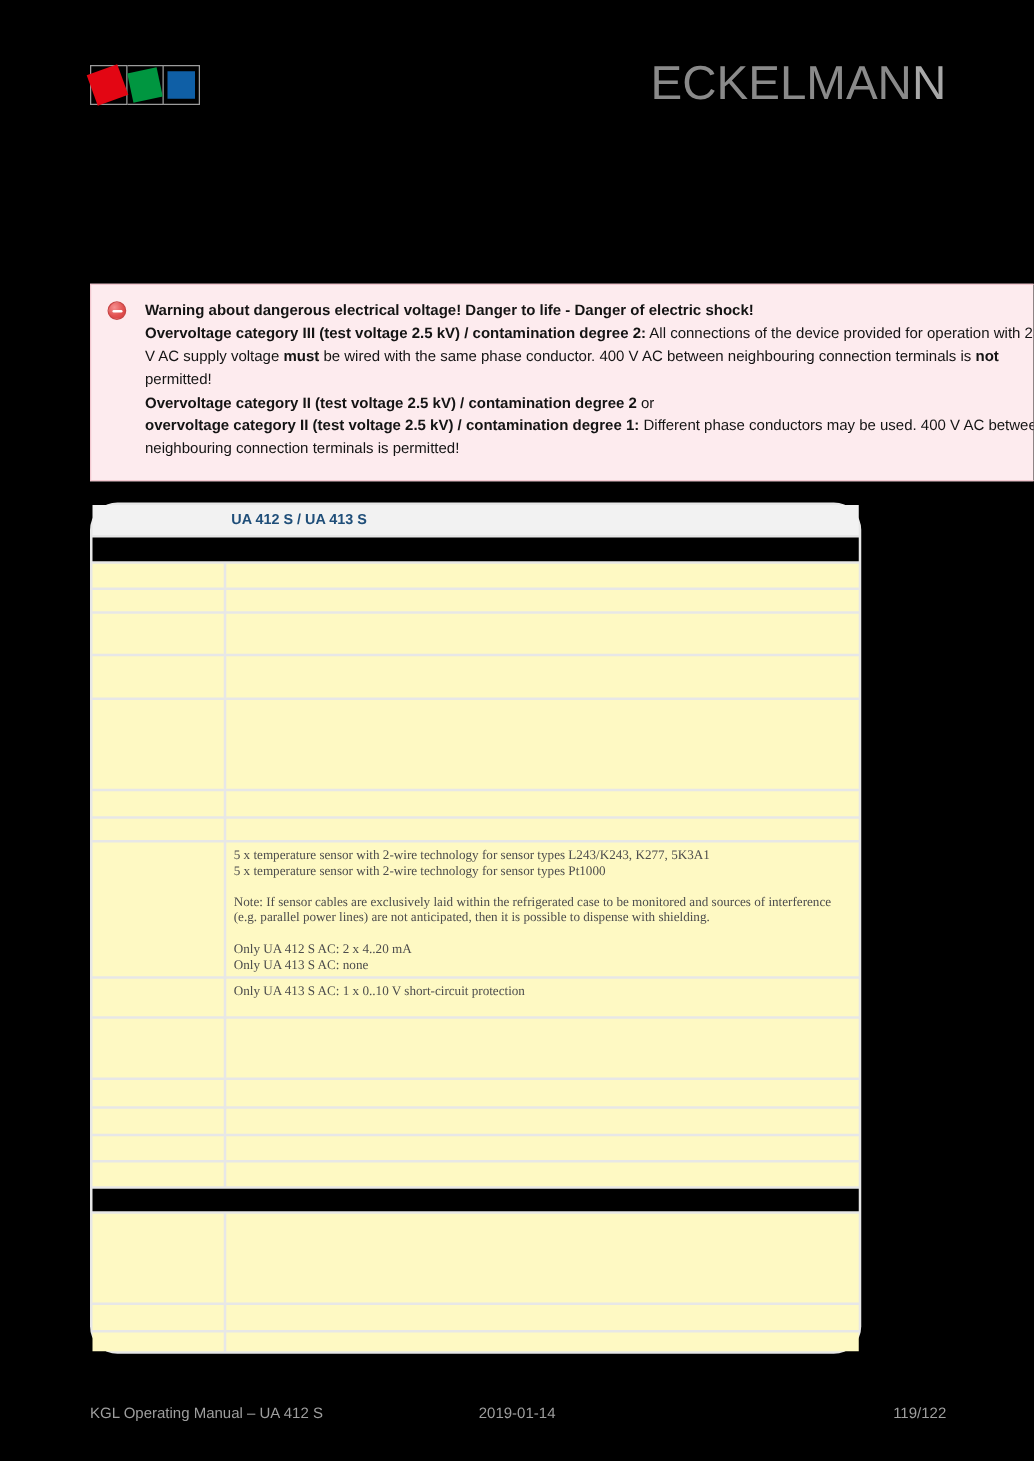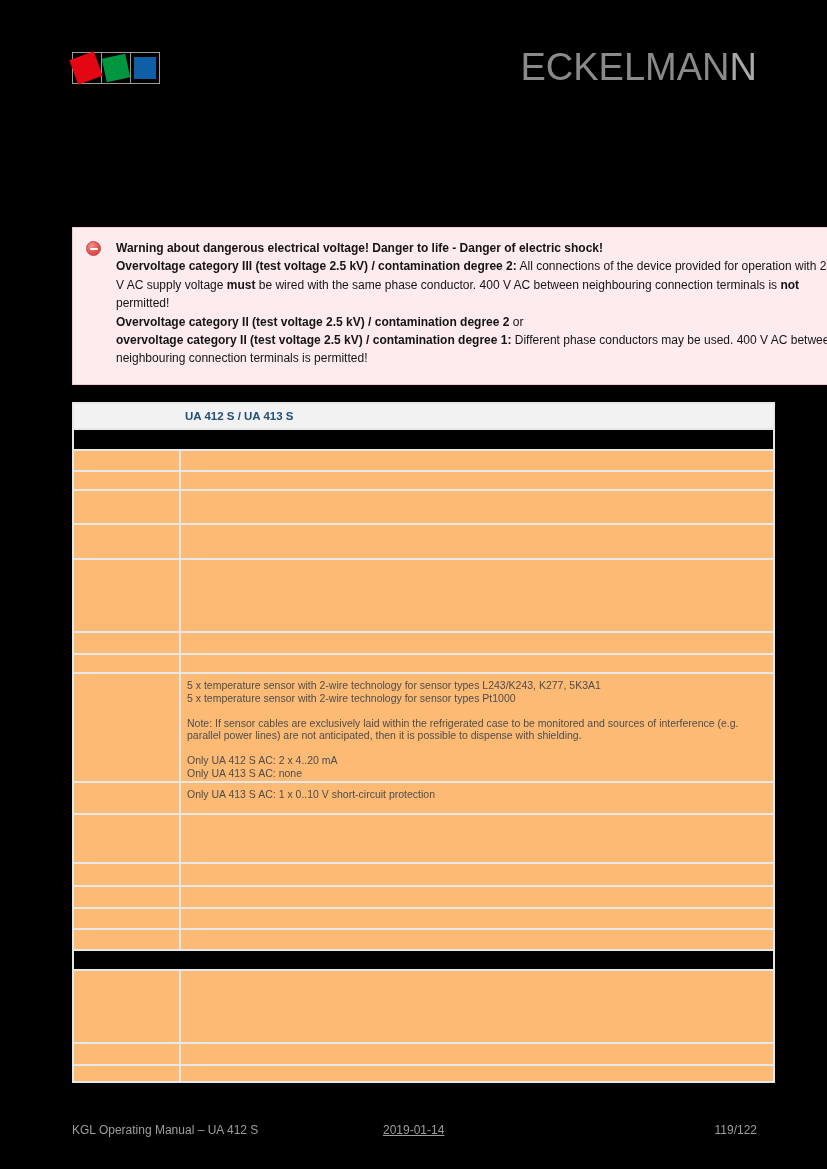--- a/index.html
+++ b/index.html
@@ -34,43 +34,43 @@
     position:absolute; left:2.5px; top:5.5px; width:8px; height:2.4px;
     background:#ffffff; border-radius:1.2px;
   }
   .warning-text {
     position:absolute; left:43px; top:11px; right:12px;
     color:#141414; font-size:12px; line-height:18.4px;
   }
   .warning-text b { font-weight:bold; }
   
   .spec-table {
-    position:absolute; left:72px; top:390px; width:703px;
+    position:absolute; left:72px; top:390px; width:617px;
     background:#e7e7e7; padding:2px; box-sizing:border-box;
-    display:flex; flex-direction:column; gap:2px;
+    display:flex; flex-direction:column; gap:2px;border-radius:22px;
   }
   .thead {
     background:#f2f2f2; height:24px; display:flex; align-items:center;
     padding-left:111px; font-size:11.5px; font-weight:bold; color:#1f4e79;
   }
   .trow { display:flex; gap:2px; flex:none; }
-  .trow .tcell { background:#fdba74; }
+  .trow .tcell { background:#fef9c3;font-family:Liberation Serif, serif; }
   .trow.full { background:#000000; }
   .tcell.left { width:105px; flex:none; }
   .tcell.right {
     flex:1; color:#4d4d4d; font-size:10.5px; line-height:12.5px;
     padding:5px 6px 0 6px; box-sizing:border-box; overflow:hidden;
   }
   .cline { min-height:12.5px; }
   .cline.blank { height:10px; }
   
   .footer { position:absolute; left:0; top:1111px; width:100%; height:16px;
     color:#9e9e9e; font-size:12px; }
   .footer .f-left   { position:absolute; left:72px; }
-  .footer .f-center { position:absolute; left:383px;text-decoration:underline; }
+  .footer .f-center { position:absolute; left:383px; }
   .footer .f-right  { position:absolute; right:70px; }
 </style>
 </head>
 <body>
 
 <div class="page">
 
   <div class="logo">
     <div class="lbox">
       <div class="sq red"></div>

